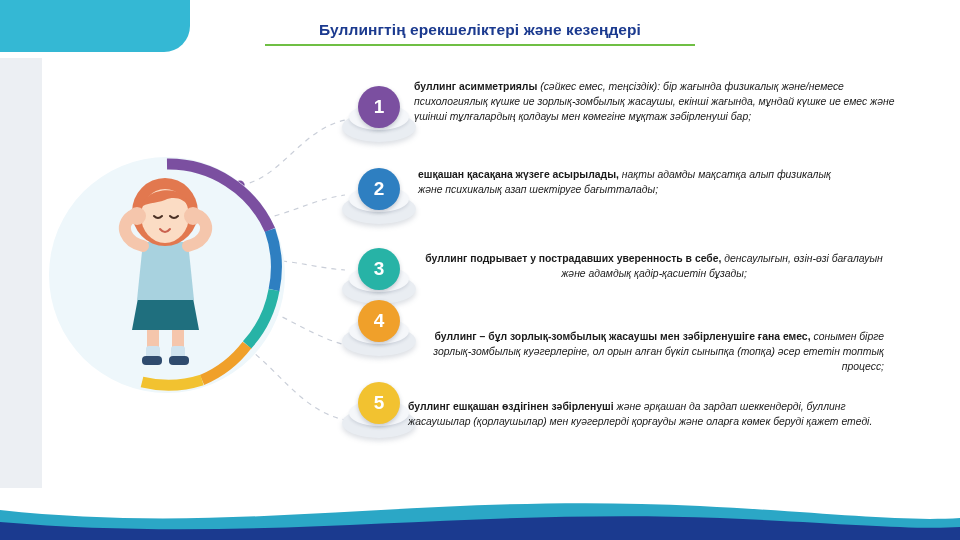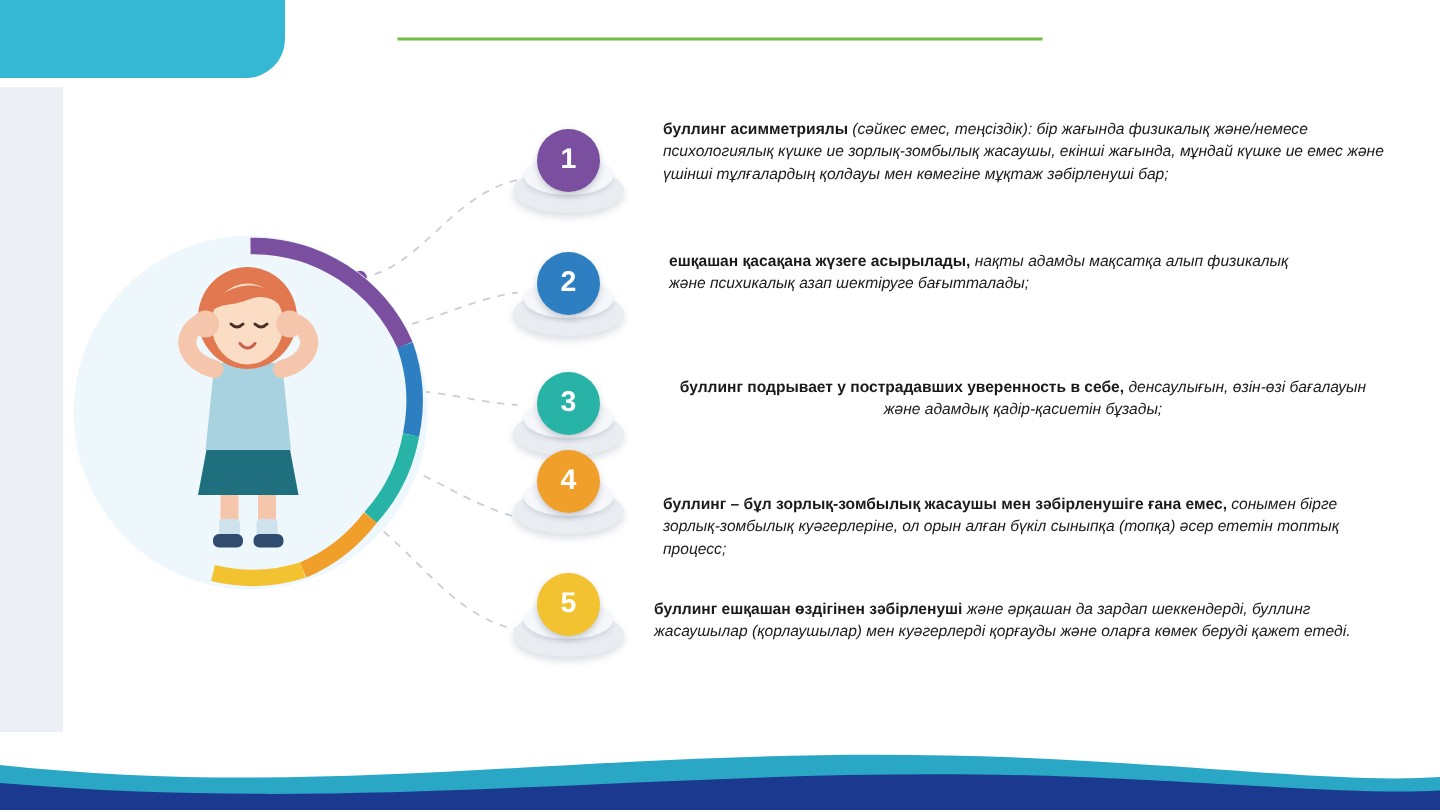--- a/index.html
+++ b/index.html
@@ -118,41 +118,41 @@
     box-shadow: 0 2px 4px rgba(80,90,110,0.3);
   }
 
   
   .block {
     position: absolute;
     z-index: 5;
     font-size: 10.4px;
     line-height: 1.42;
     color: #1a1a1a;
-    margin-left: 28px;
   }
   .block b {
     font-weight: bold;
   }
   .block i {
     font-style: italic;
   }
 </style>
 </head>
 <body>
 
 <div class="deco-left-panel"></div>
 <div class="deco-top-bar"></div>
 
 <svg class="deco-bottom-wave" viewBox="0 0 960 44" preserveAspectRatio="none">
   <path d="M0,14 C240,40 420,-4 700,10 C820,16 900,26 960,22 L960,44 L0,44 Z" fill="#2ba7c6"></path>
   <path d="M0,26 C260,48 460,12 720,22 C840,27 910,34 960,31 L960,44 L0,44 Z" fill="#1b3a8f"></path>
 </svg>
 
 <div class="title-wrap">
+  <div class="title-text">Буллингтің ерекшеліктері және кезеңдері</div>
   <div class="title-rule"></div>
 </div>
 
 <svg class="connectors" viewBox="0 0 200 400">
   <path d="M40,115 C80,110 100,60 145,50" stroke="#c9ced8" stroke-width="1.2" fill="none" stroke-dasharray="5,5"></path>
   <path d="M55,150 C90,145 110,130 145,125" stroke="#c9ced8" stroke-width="1.2" fill="none" stroke-dasharray="5,5"></path>
   <path d="M62,190 C95,190 115,198 145,200" stroke="#c9ced8" stroke-width="1.2" fill="none" stroke-dasharray="5,5"></path>
   <path d="M55,235 C90,248 110,265 145,275" stroke="#c9ced8" stroke-width="1.2" fill="none" stroke-dasharray="5,5"></path>
   <path d="M40,272 C80,300 100,340 145,350" stroke="#c9ced8" stroke-width="1.2" fill="none" stroke-dasharray="5,5"></path>
   <circle cx="40" cy="115" r="4.5" fill="#7b4fa0"></circle>
@@ -233,21 +233,21 @@
 </div>
 <div class="block" style="left:414px; top:252px; width:480px;text-align:center;">
   <b>буллинг подрывает у пострадавших уверенность  в себе,</b><i> денсаулығын, өзін-өзі бағалауын және адамдық қадір-қасиетін бұзады;</i>
 </div>
 
 <div class="step" style="left:340px; top:300px;">
   <div class="disc-shadow"></div>
   <div class="disc-mid"></div>
   <div class="circle" style="background:#f0a02a;">4</div>
 </div>
-<div class="block" style="left:414px; top:330px; width:470px;">
+<div class="block" style="left:414px; top:330px; width:470px;text-align:right;">
   <b>буллинг – бұл зорлық-зомбылық жасаушы мен зәбірленушіге ғана емес,</b><i> сонымен бірге зорлық-зомбылық куәгерлеріне, ол орын алған бүкіл сыныпқа (топқа) әсер ететін топтық процесс;</i>
 </div>
 
 <div class="step" style="left:340px; top:382px;">
   <div class="disc-shadow"></div>
   <div class="disc-mid"></div>
   <div class="circle" style="background:#f2c230;">5</div>
 </div>
 <div class="block" style="left:408px; top:400px; width:480px;">
   <b>буллинг ешқашан өздігінен зәбірленуші</b><i> және әрқашан да зардап шеккендерді, буллинг жасаушылар (қорлаушылар) мен куәгерлерді қорғауды және оларға көмек беруді қажет етеді.</i>

